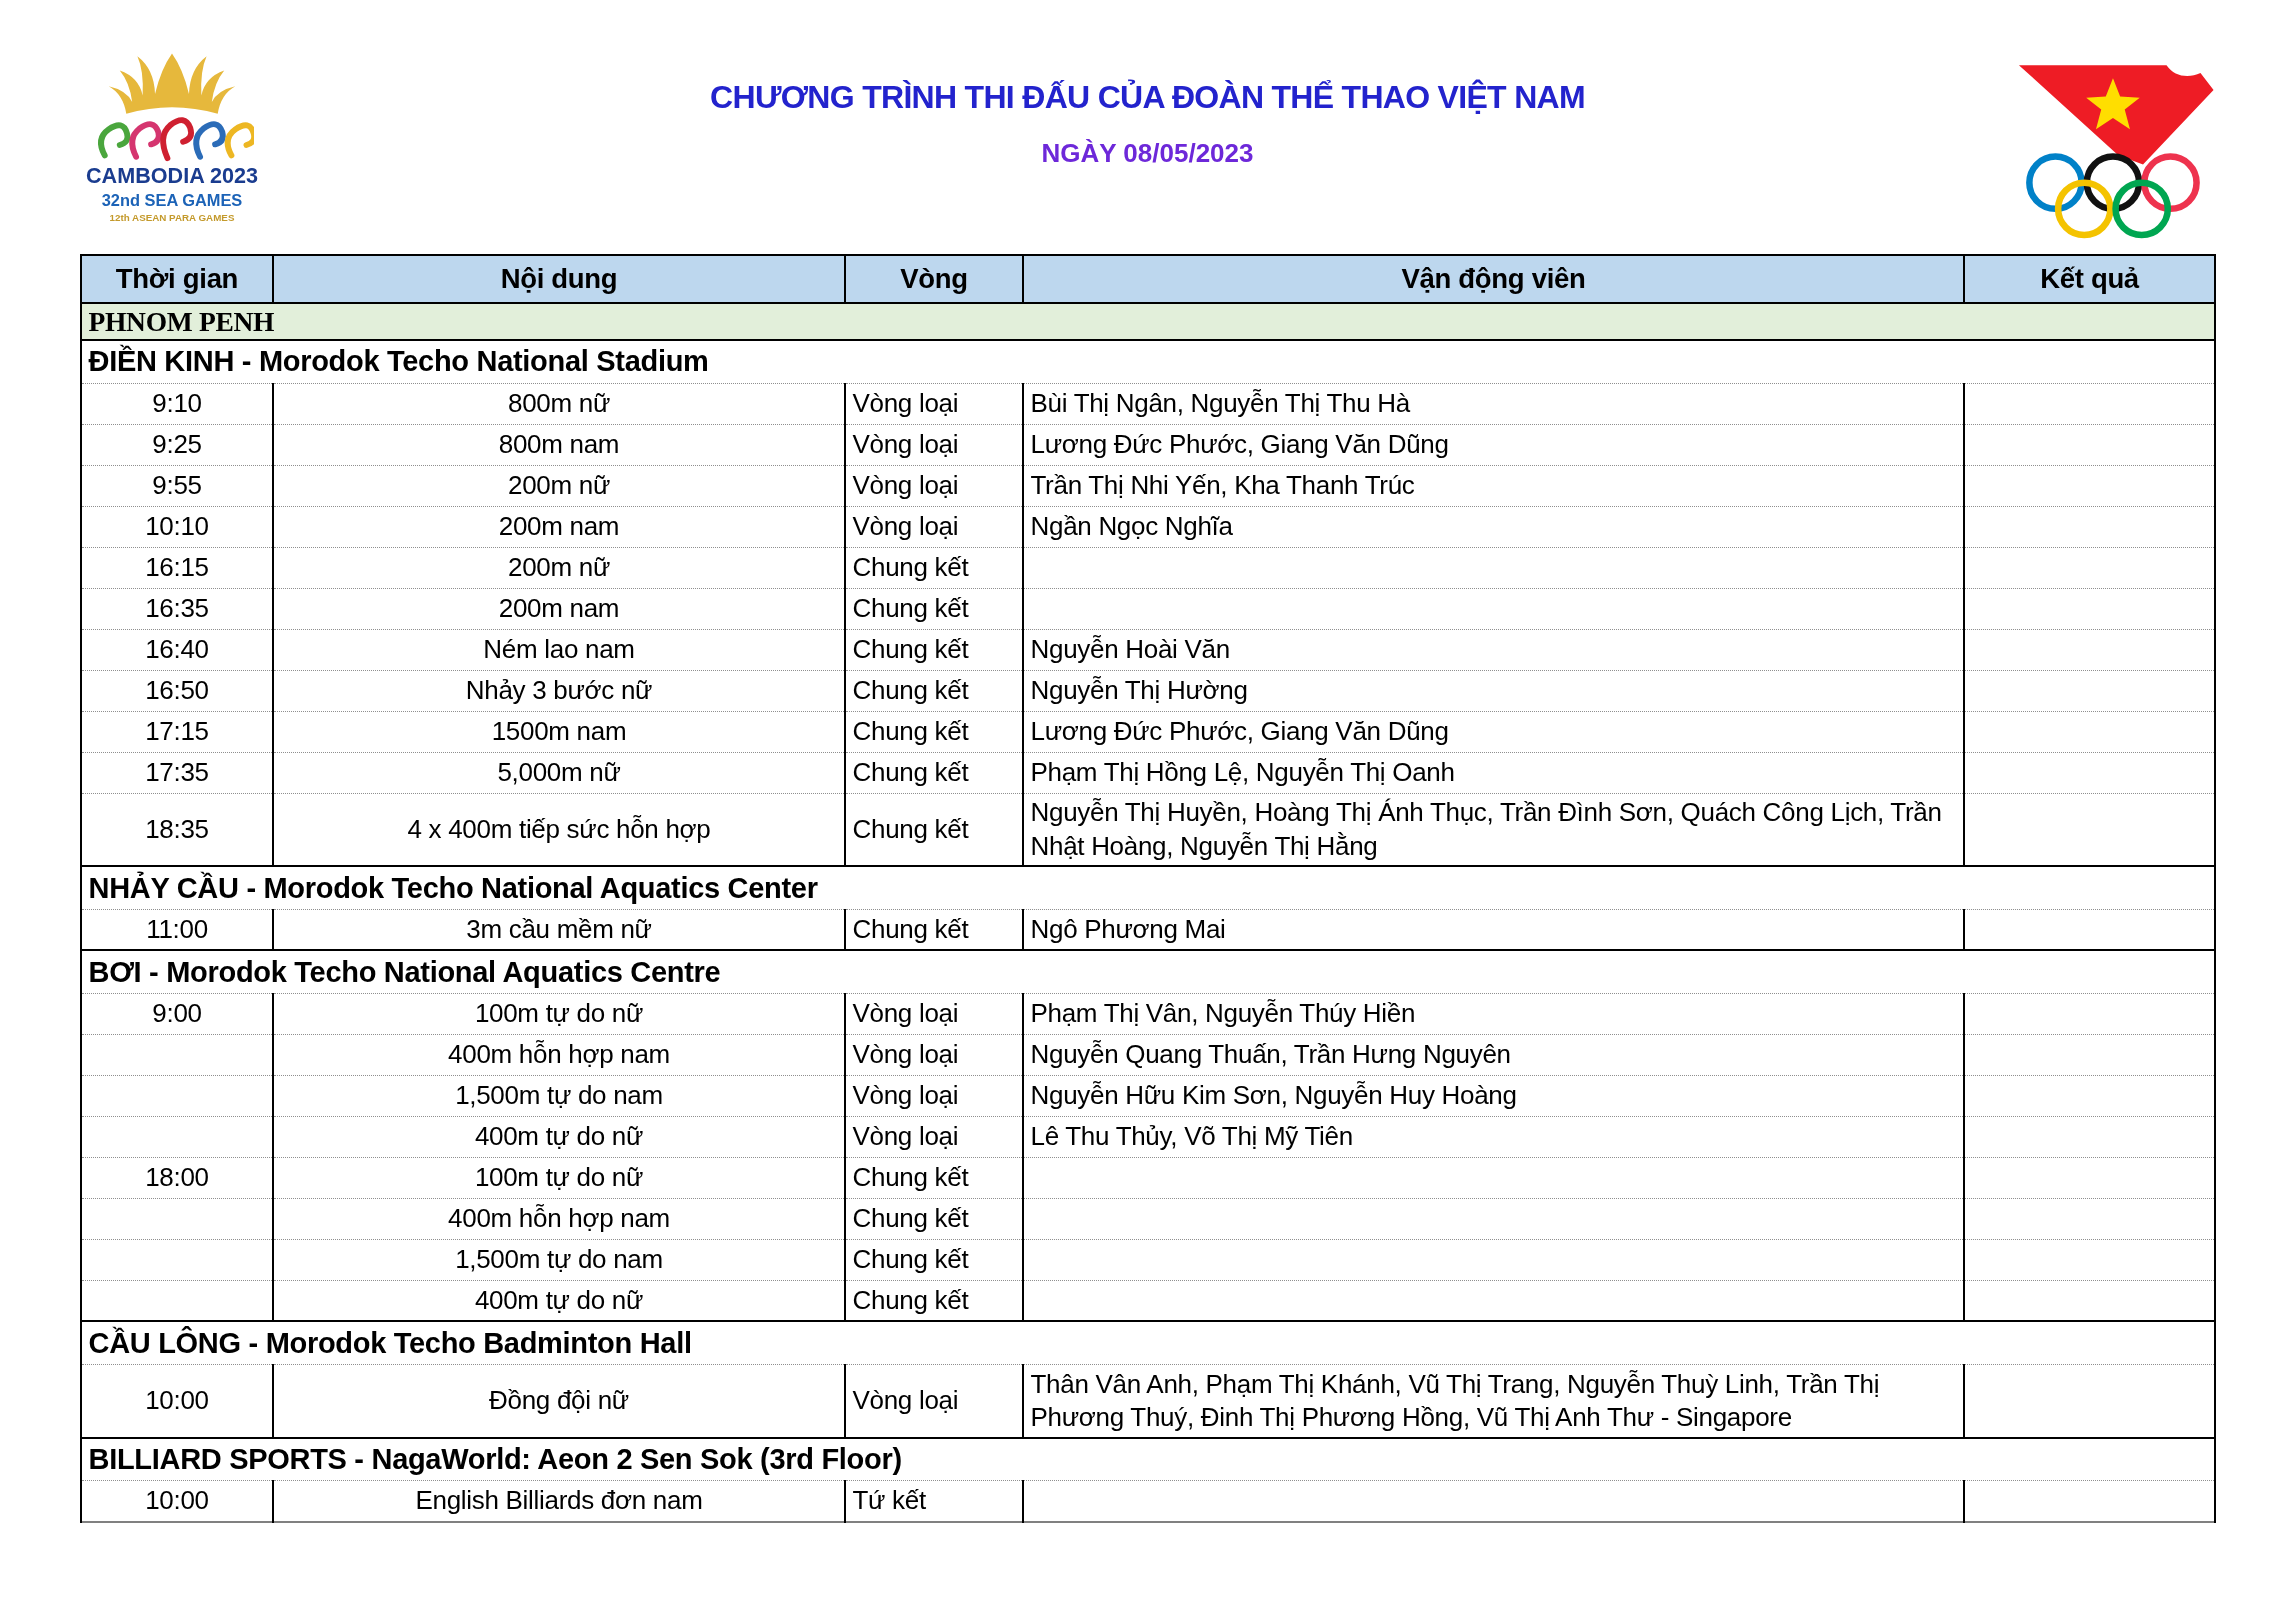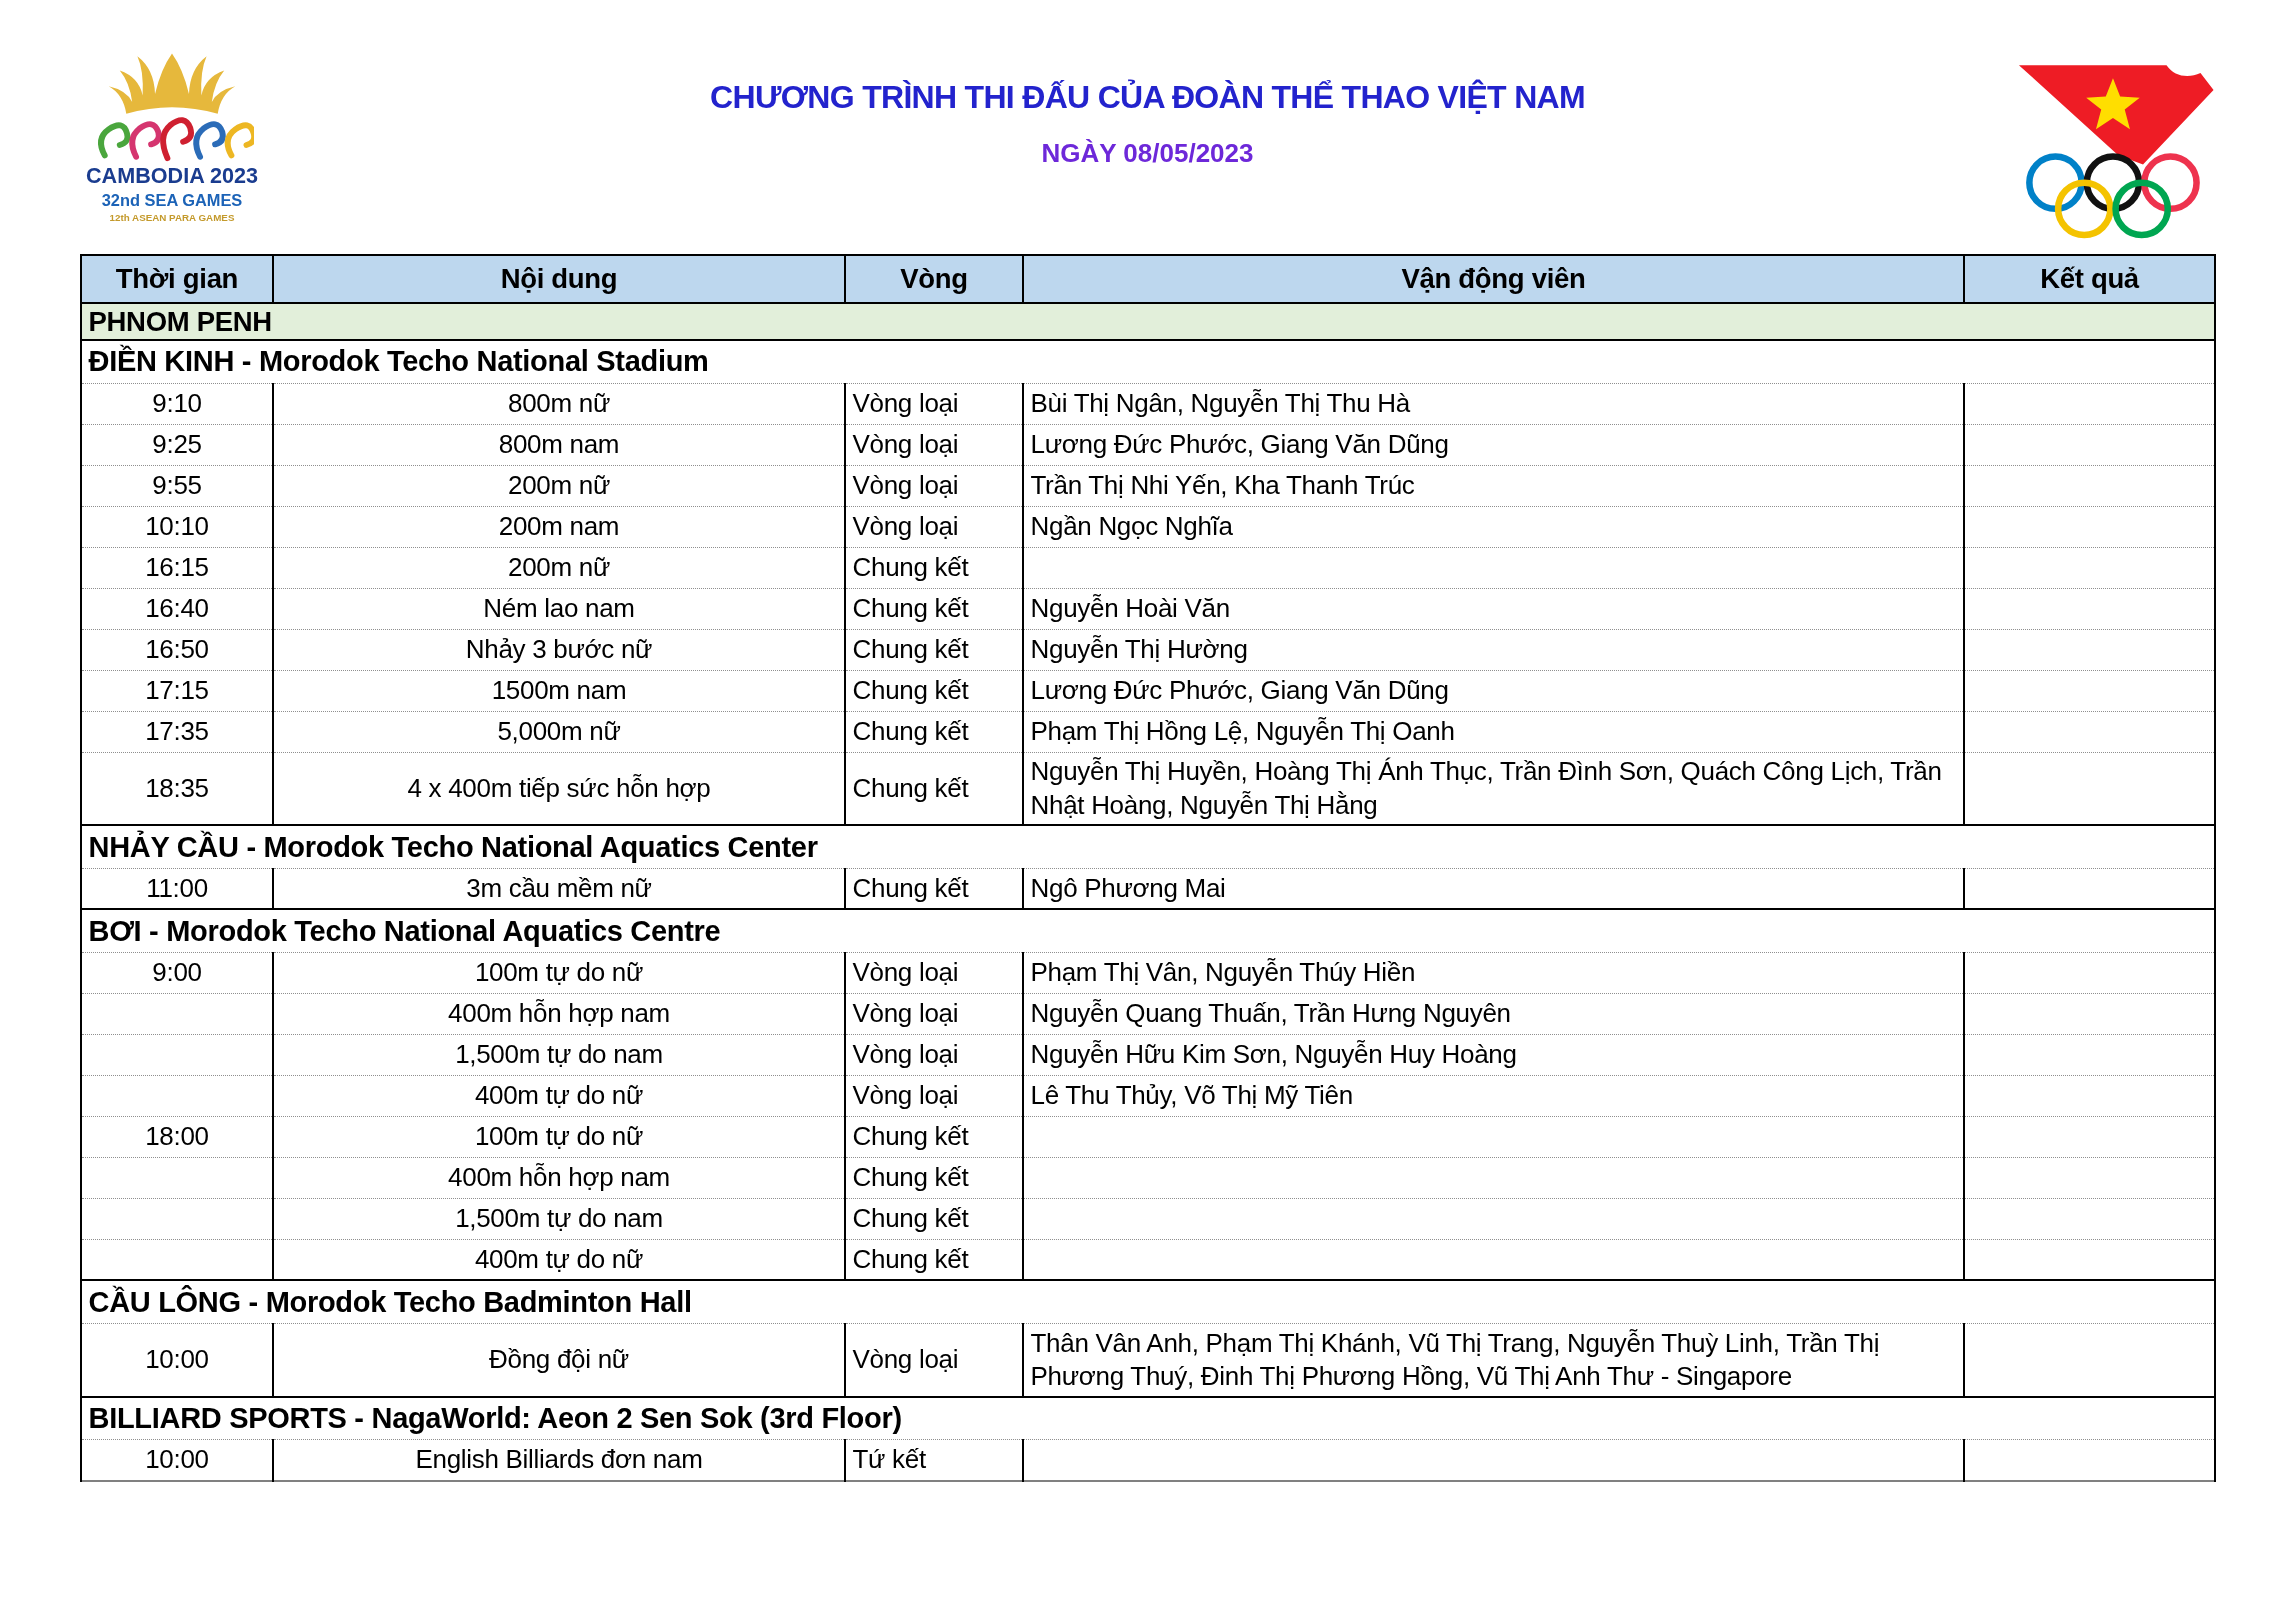--- a/index.html
+++ b/index.html
@@ -44,21 +44,21 @@
   }
   th {
     background:#BDD7EE; border:2px solid #000; border-bottom:2.6px solid #000;
     height:48px; font-size:27.5px; font-weight:bold; letter-spacing:-0.3px;
     text-align:center; vertical-align:middle;
   }
   td { vertical-align:middle; font-size:26px; letter-spacing:-0.3px; line-height:1.28; }
 
   tr.city td {
     background:#E2EFDA; font-weight:bold; height:30px;
-    padding-left:6.5px; border-bottom:2.6px solid #000; font-size:27.5px;
+    padding-left:6.5px; border-bottom:2.6px solid #000; font-size:27.5px;font-family:Liberation Serif, serif;
   }
   tr.section td {
     background:#fff; font-weight:bold; height:43px;
     padding-left:6.5px; border-top:2.6px solid #000;
     border-bottom:1.3px dotted #8f8f8f; font-size:29px;
   }
   tr.event td {
     height:41px;
     border-left:2px solid #000; border-right:2px solid #000;
     border-top:1.3px dotted #8f8f8f; border-bottom:1.3px dotted #8f8f8f;
@@ -170,20 +170,27 @@
           <td class="result-cell"></td>
         </tr>
         <tr class="event">
           <td class="time-cell">16:15</td>
           <td class="content-cell">200m nữ</td>
           <td class="round-cell">Chung kết</td>
           <td class="athletes-cell"></td>
           <td class="result-cell"></td>
         </tr>
         <tr class="event">
+          <td class="time-cell">16:35</td>
+          <td class="content-cell">200m nam</td>
+          <td class="round-cell">Chung kết</td>
+          <td class="athletes-cell"></td>
+          <td class="result-cell"></td>
+        </tr>
+        <tr class="event">
           <td class="time-cell">16:40</td>
           <td class="content-cell">Ném lao nam</td>
           <td class="round-cell">Chung kết</td>
           <td class="athletes-cell">Nguyễn Hoài Văn</td>
           <td class="result-cell"></td>
         </tr>
         <tr class="event">
           <td class="time-cell">16:50</td>
           <td class="content-cell">Nhảy 3 bước nữ</td>
           <td class="round-cell">Chung kết</td>

